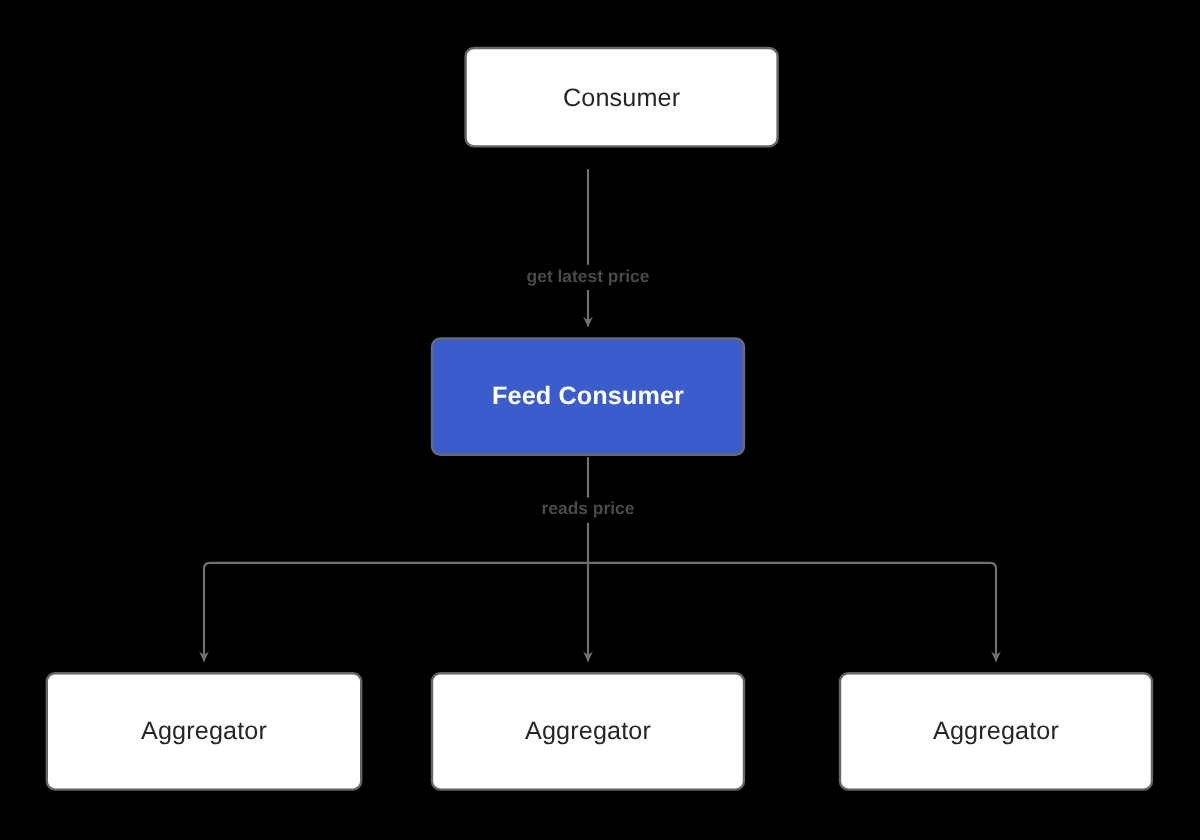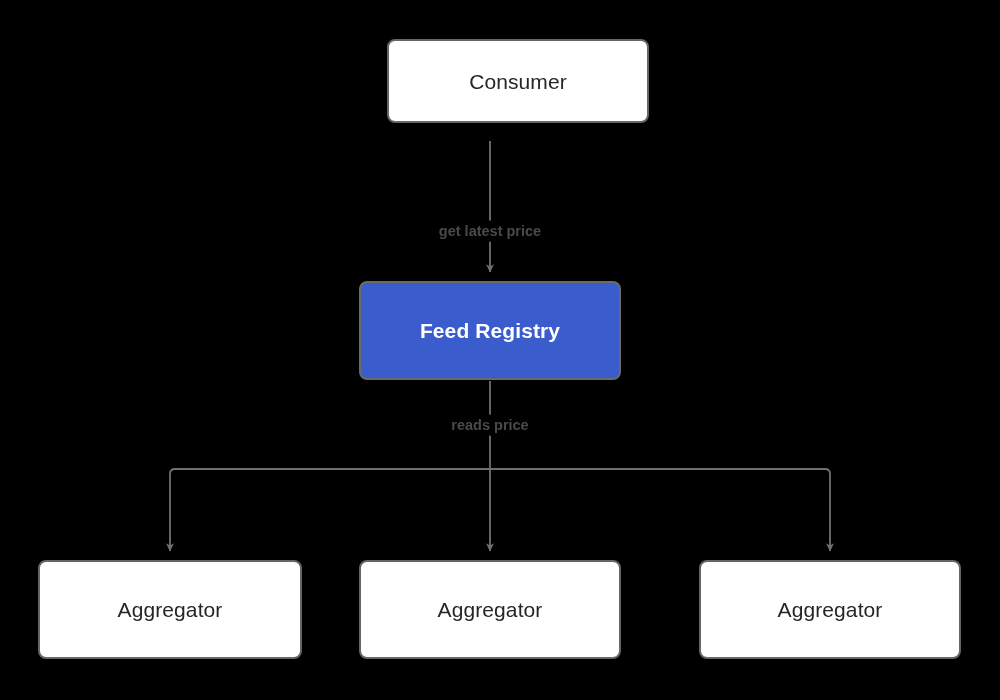--- a/index.html
+++ b/index.html
@@ -98,21 +98,21 @@
     <path d="M 490 469 L 490 551" fill="none" stroke="#707070" stroke-width="1.8" marker-end="url(#arrowhead)"></path>
 
     <path d="M 490 469 L 825 469 Q 830 469 830 474 L 830 551" fill="none" stroke="#707070" stroke-width="1.8" marker-end="url(#arrowhead)"></path>
   </svg>
 
   <div class="node node-plain" id="node-consumer">
     <span class="node-label">Consumer</span>
   </div>
 
   <div class="node node-accent" id="node-feed-registry">
-    <span class="node-label">Feed Registry</span>
+    <span class="node-label">Feed Consumer</span>
   </div>
 
   <div class="node node-plain" id="node-aggregator-1">
     <span class="node-label">Aggregator</span>
   </div>
 
   <div class="node node-plain" id="node-aggregator-2">
     <span class="node-label">Aggregator</span>
   </div>
 

